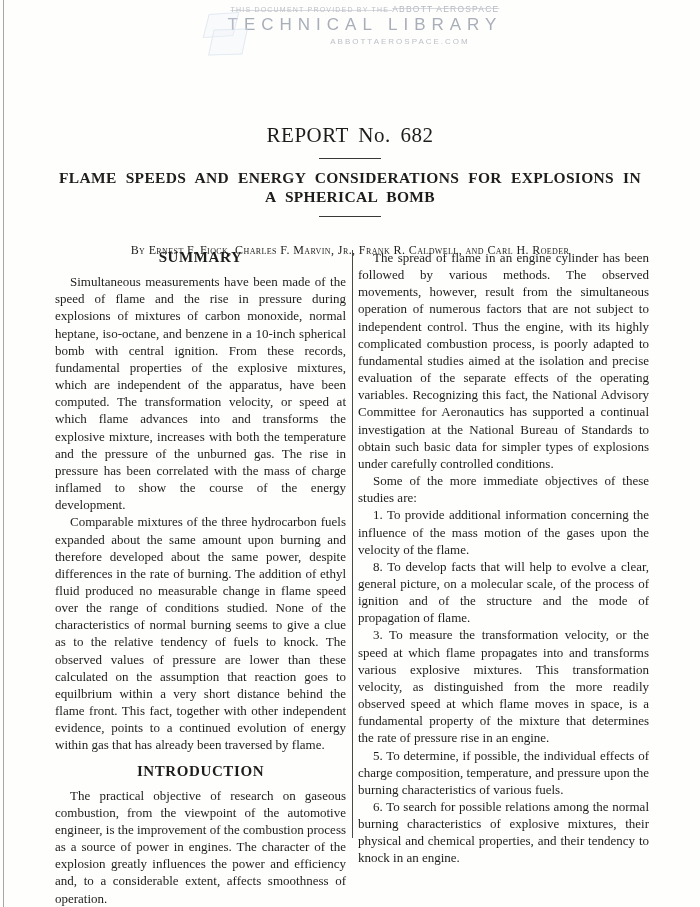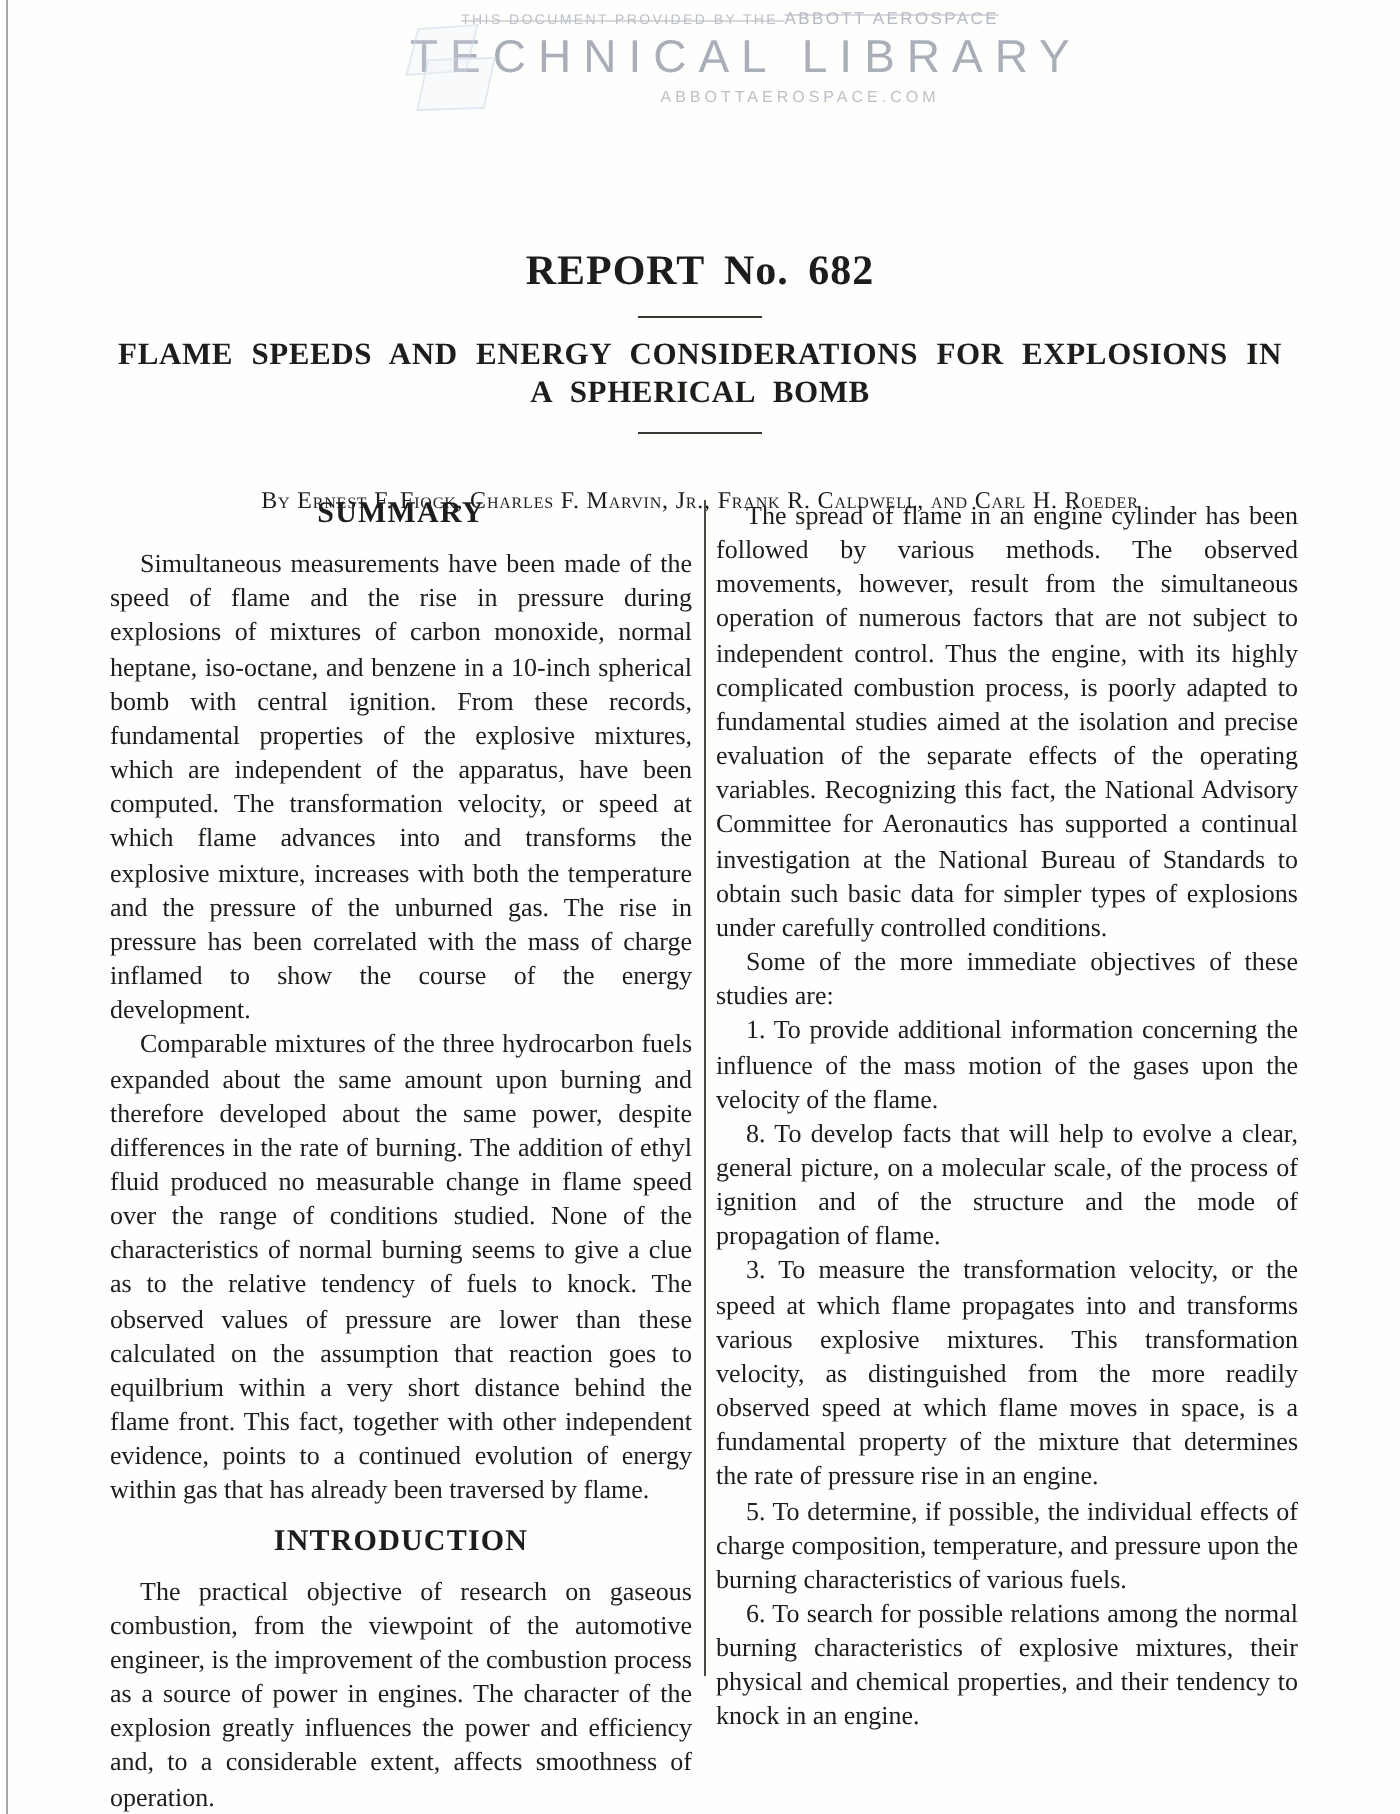--- a/index.html
+++ b/index.html
@@ -35,27 +35,27 @@
   }
   .box1 { width: 30px; height: 24px; left: 8px; top: 6px; transform: skewX(-18deg) rotate(-4deg); }
   .box2 { width: 34px; height: 26px; left: 13px; top: 22px; transform: skewX(-14deg) rotate(-2deg); }
   .wm-line1 {
     font-size: 7px; letter-spacing: 1.2px; color: #bcc0c8;
     text-decoration: line-through; text-decoration-color: rgba(188,192,200,0.6);
     white-space: nowrap;
   }
   .wm-line1 .wm-brand { font-size: 8.5px; color: #b4b9c3; }
   .wm-line2 {
-    font-size: 23px; letter-spacing: 6px; color: #a9aeb9; margin-top: 1px;
+    font-size: 17px; letter-spacing: 6px; color: #a9aeb9; margin-top: 1px;
     white-space: nowrap; font-weight: 400;
   }
   .wm-line3 { font-size: 8px; letter-spacing: 2px; color: #bcc0c8; margin-top: 2px; padding-left: 70px; }
   
   .title-block { position: absolute; top: 123px; left: 0; width: 700px; text-align: center; }
-  .report-no { font-size: 21px; font-weight: bold; letter-spacing: 0.5px; word-spacing: 4px; }
+  .report-no { font-size: 21px; font-weight: normal; letter-spacing: 0.5px; word-spacing: 4px; }
   .hr-short {
     width: 62px; height: 1px; background: #3a3834; border: none;
     margin: 10px auto 9px auto;
   }
   .main-title {
     font-size: 15.5px; font-weight: bold; line-height: 19px;
     letter-spacing: 0.3px; word-spacing: 5px;
     width: 600px; margin: 0 auto;
   }
   .byline {

